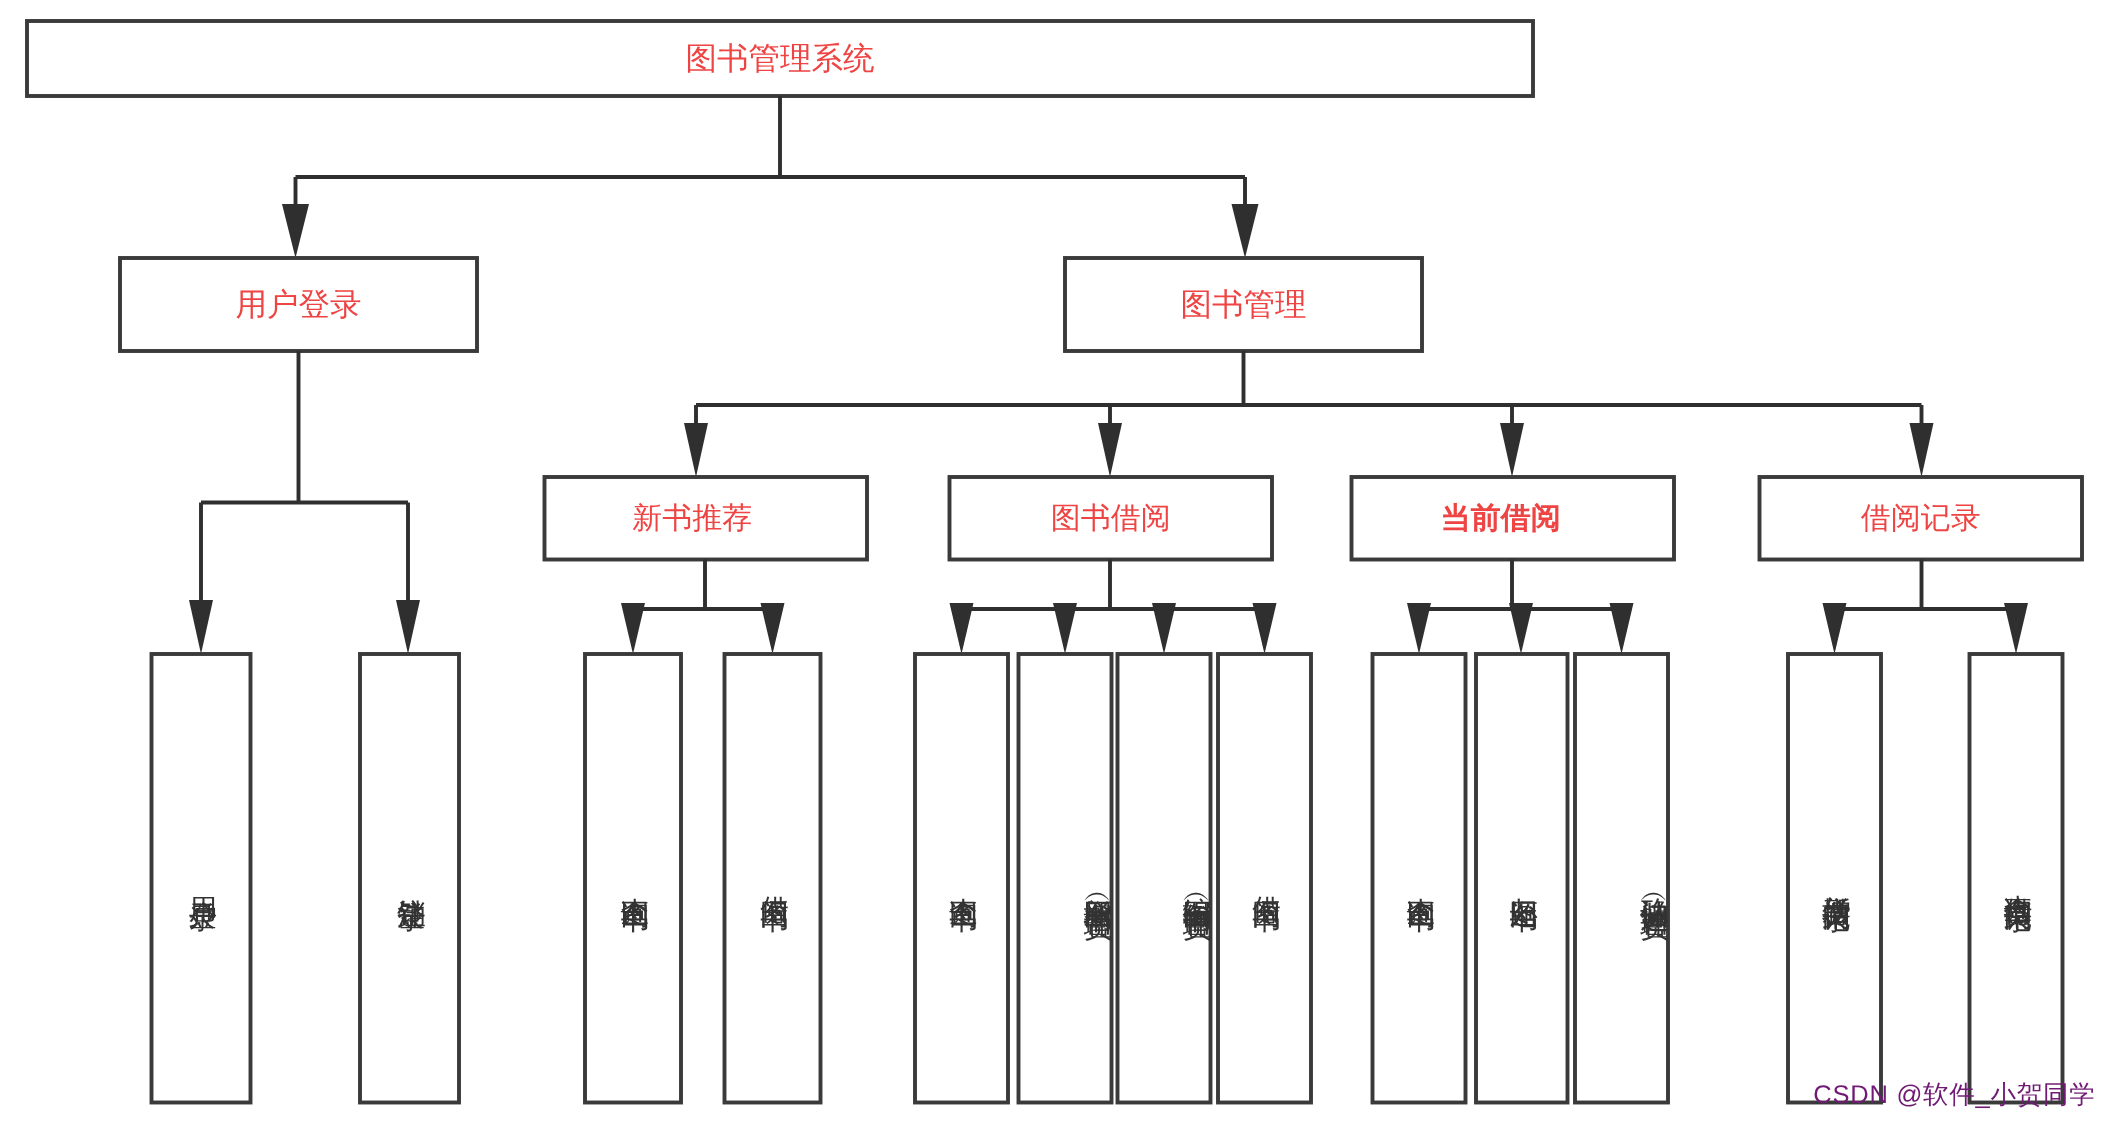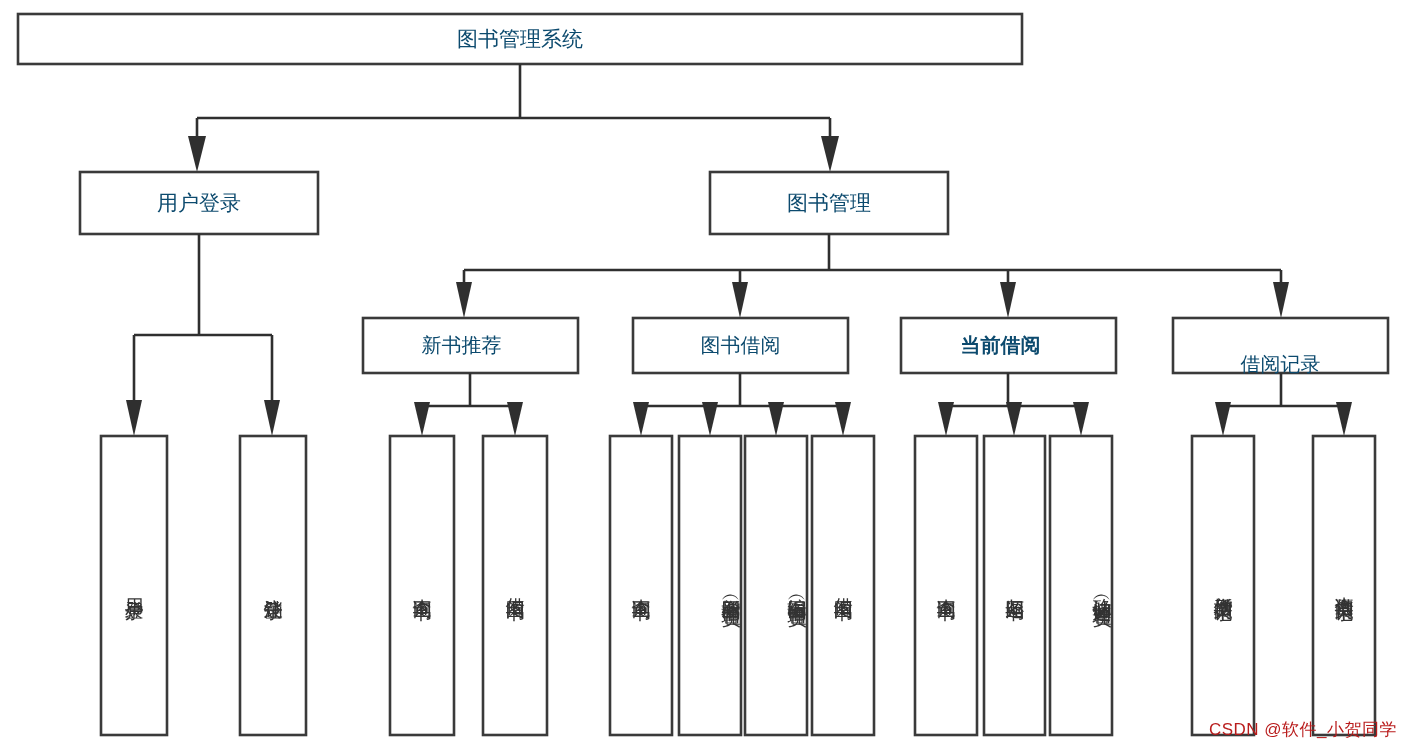--- a/index.html
+++ b/index.html
@@ -55,32 +55,32 @@
     color: #333333;
     white-space: nowrap;
     pointer-events: none;
   }
   .htext-wrap {
     position: absolute;
     display: flex;
     align-items: center;
     justify-content: center;
     font-family: "Liberation Sans", "DejaVu Sans", sans-serif;
-    color: #0c4a6e;
+    color: #ef4444;
     white-space: nowrap;
     pointer-events: none;
     text-align: center;
   }
   .watermark {
     position: absolute;
     right: 8px;
     bottom: 6px;
     font-family: "Liberation Sans", "DejaVu Sans", sans-serif;
     font-size: 17px;
-    color: #b91c1c;
+    color: #701a75;
     letter-spacing: 0.5px;
     user-select: none;
   }
 </style>
 </head>
 <body>
 
 <div id="diagram-root">
 
   <svg class="diagram-svg" viewBox="0 0 1405 747" xmlns="http://www.w3.org/2000/svg">
@@ -175,21 +175,21 @@
   </svg>
 
   <div class="htext-wrap" style="left:18px; top:14px; width:1004px; height:50px; font-size:21px;">图书管理系统</div>
 
   <div class="htext-wrap" style="left:80px; top:172px; width:238px; height:62px; font-size:21px;">用户登录</div>
   <div class="htext-wrap" style="left:710px; top:172px; width:238px; height:62px; font-size:21px;border-radius:29px;">图书管理</div>
 
   <div class="htext-wrap" style="left:363px; top:318px; width:197px; height:55px; font-size:20px;">新书推荐</div>
   <div class="htext-wrap" style="left:633px; top:318px; width:215px; height:55px; font-size:20px;">图书借阅</div>
   <div class="htext-wrap" style="left:901px; top:318px; width:199px; height:55px; font-size:20px;font-weight:bold;">当前借阅</div>
-  <div class="htext-wrap" style="left:1173px; top:318px; width:215px; height:55px; font-size:20px;margin-top:19px;">借阅记录</div>
+  <div class="htext-wrap" style="left:1173px; top:318px; width:215px; height:55px; font-size:20px;">借阅记录</div>
 
   <div class="vtext-wrap" style="left:101px; top:436px; width:66px; height:299px;">用户登录</div>
   <div class="vtext-wrap" style="left:240px; top:436px; width:66px; height:299px;">注销登录</div>
 
   <div class="vtext-wrap" style="left:390px; top:436px; width:64px; height:299px;">查询图书</div>
   <div class="vtext-wrap" style="left:483px; top:436px; width:64px; height:299px;">借阅图书</div>
 
   <div class="vtext-wrap" style="left:610px; top:436px; width:62px; height:299px;">查询图书</div>
   <div class="vtext-wrap" style="left:679px; top:436px; width:62px; height:299px; align-items:flex-start; padding-top:8px; box-sizing:border-box;">新增图书（管理员）</div>
   <div class="vtext-wrap" style="left:745px; top:436px; width:62px; height:299px; align-items:flex-start; padding-top:8px; box-sizing:border-box;">编辑图书（管理员）</div>

